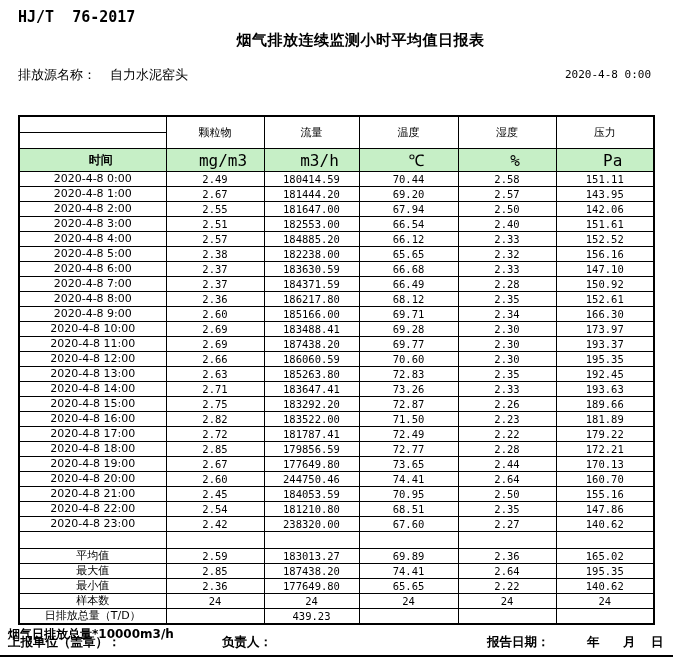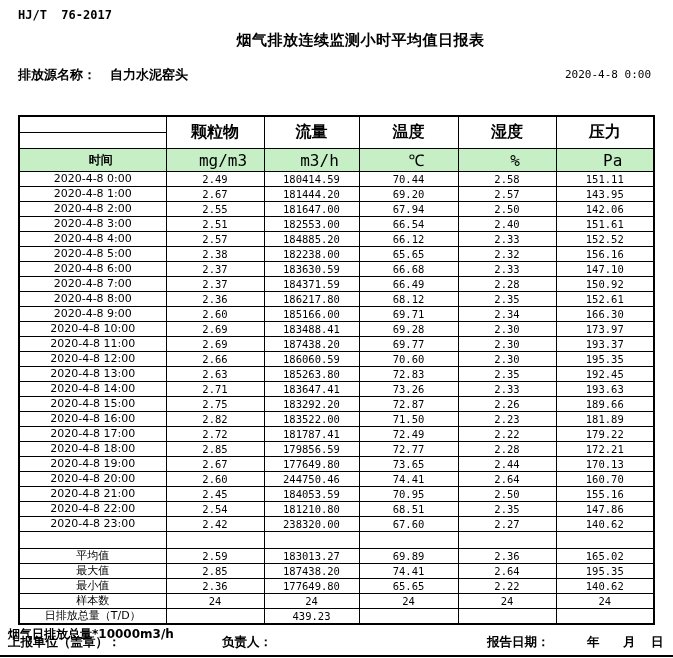--- a/index.html
+++ b/index.html
@@ -6,46 +6,46 @@
   body {
     width: 673px; height: 658px;
     background: #ffffff;
     position: relative;
     font-family: "DejaVu Sans", sans-serif;
     color: #000;
     overflow: hidden;
   }
   .hjt {
     position: absolute; left: 18px; top: 8px;
-    font-size: 12px; font-weight: bold; white-space: pre;
+    font-size: 15px; font-weight: bold; white-space: pre;
     font-family: "DejaVu Sans Mono", monospace;
   }
   .title {
     position: absolute; left: 0; right: 0; top: 31px;
     text-align: center; transform: translateX(24px);
     font-size: 15px; font-weight: bold; letter-spacing: 0.5px;
   }
-  .source-line { position: absolute; left: 18px; top: 66px; font-size: 13px; font-weight: bold; }
+  .source-line { position: absolute; left: 18px; top: 66px; font-size: 13px; font-weight: normal; }
   .source-name { margin-left: 14px; }
   .report-date {
     position: absolute; left: 565px; top: 68px;
     font-size: 11px; font-family: "DejaVu Sans Mono", monospace;
   }
   table.report {
     position: absolute; left: 18px; top: 115px;
     width: 635px; table-layout: fixed;
     border-collapse: collapse; border: 2px solid #000;
   }
   .report th, .report td {
     border: 1px solid #000;
     text-align: center; vertical-align: middle;
     padding: 0; overflow: hidden; white-space: nowrap;
   }
   .hsub td { height: 15px; border-right: 1px solid #000; }
-  .report th.pollutant { font-size: 16px; font-weight: bold; }
+  .report th.pollutant { font-size: 11px; font-weight: normal; }
   tr.green-row th, tr.green-row td { background: #c6efc6; padding-left: 16px; }
   tr.green-row { height: 15px; }
   tr.green-row th.time-h { font-size: 12px; font-weight: bold; }
   tr.green-row td.unit { font-size: 16px; font-family: "DejaVu Sans Mono", monospace; }
   tbody.hours td { height: 14px; line-height: 14px; font-size: 10.5px; font-family: "DejaVu Sans Mono", monospace; font-weight: normal; }
   tr.spacer td { height: 16px; }
   tbody.summary td { height: 14px; line-height: 14px; font-size: 10.5px; font-family: "DejaVu Sans Mono", monospace; }
   tbody.summary td.c-label, tbody.hours td.c-label { font-family: "DejaVu Sans", sans-serif; font-size: 11px; }
   .note {
     position: absolute; left: 8px; top: 626px;

